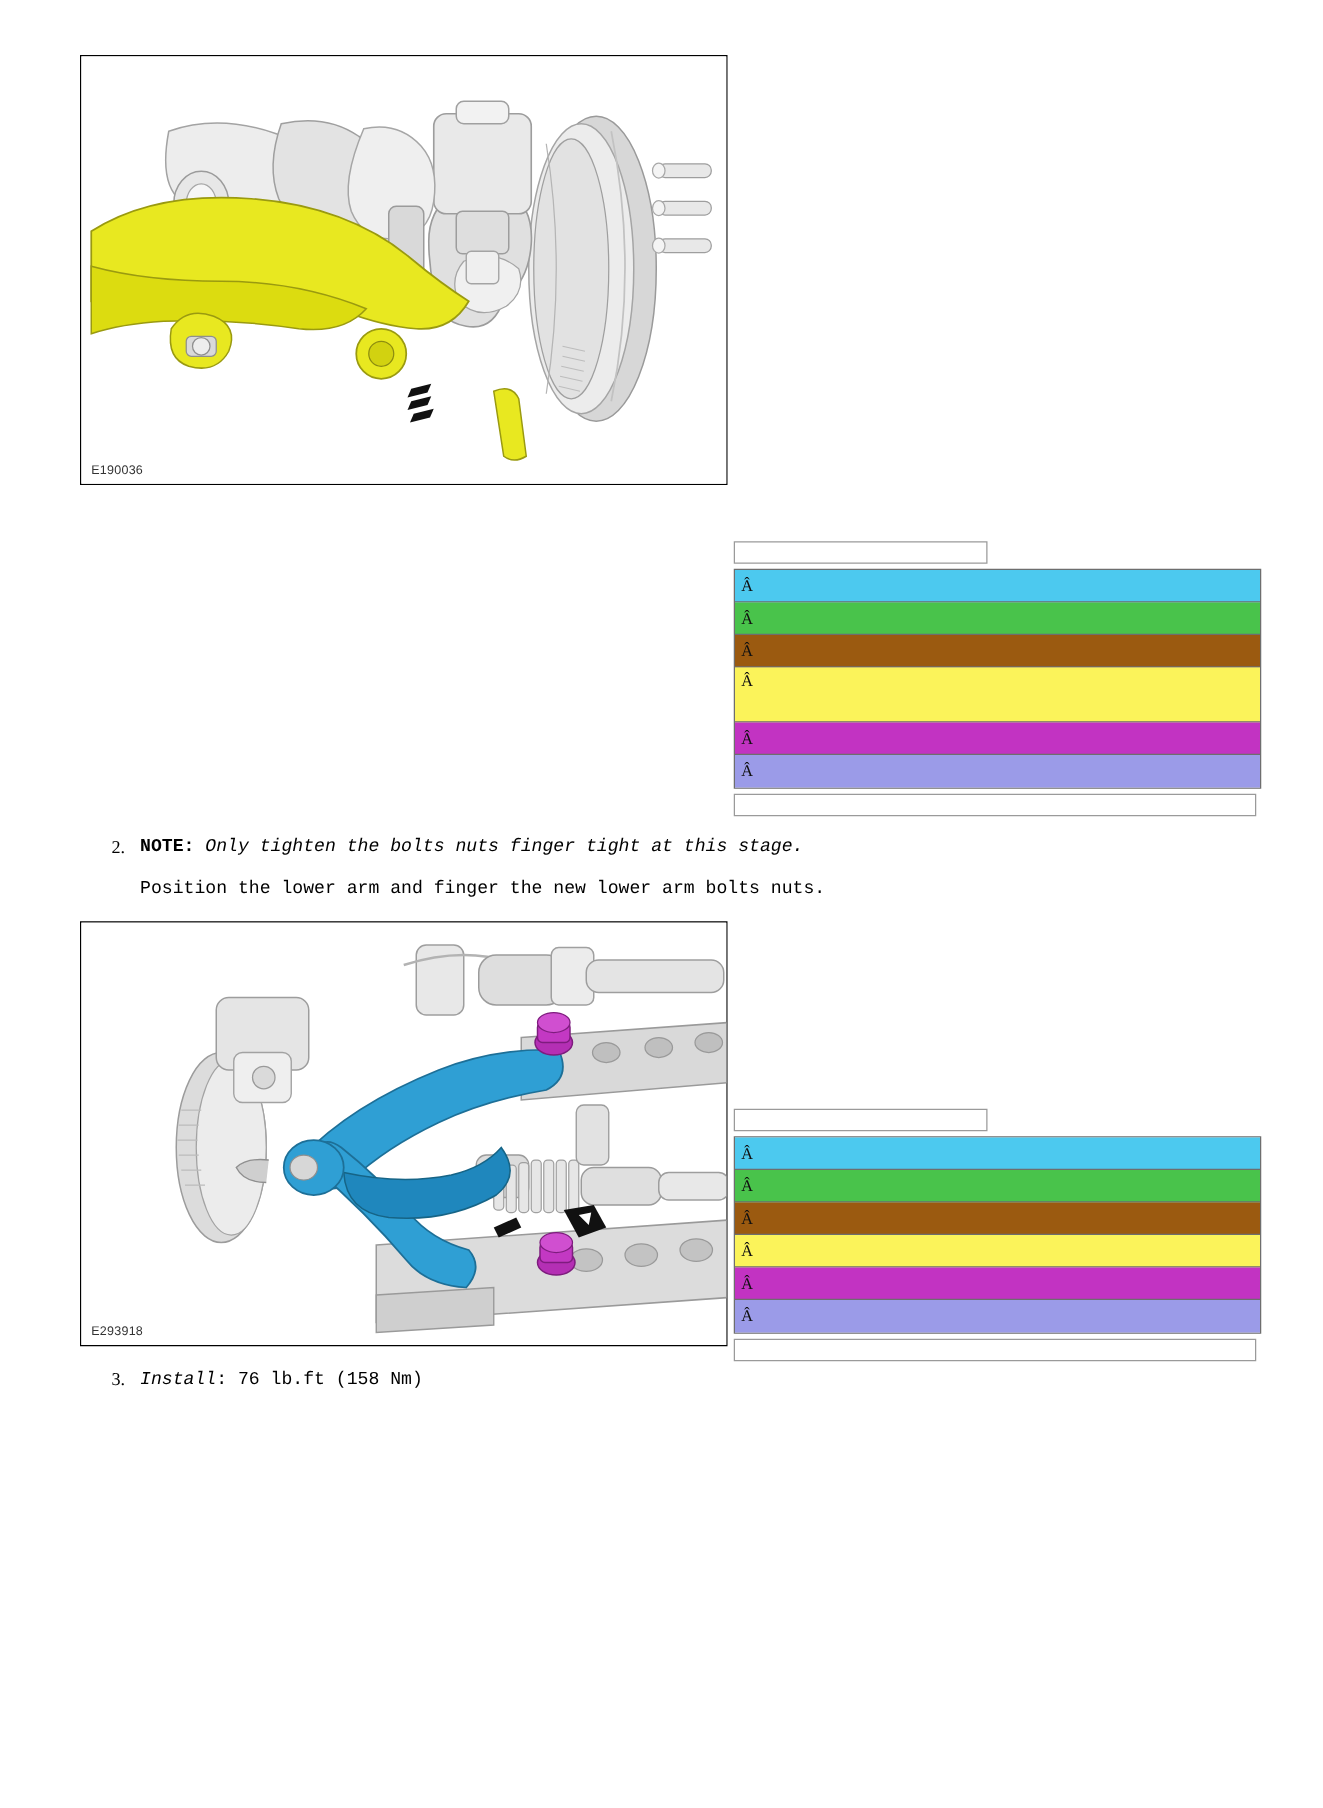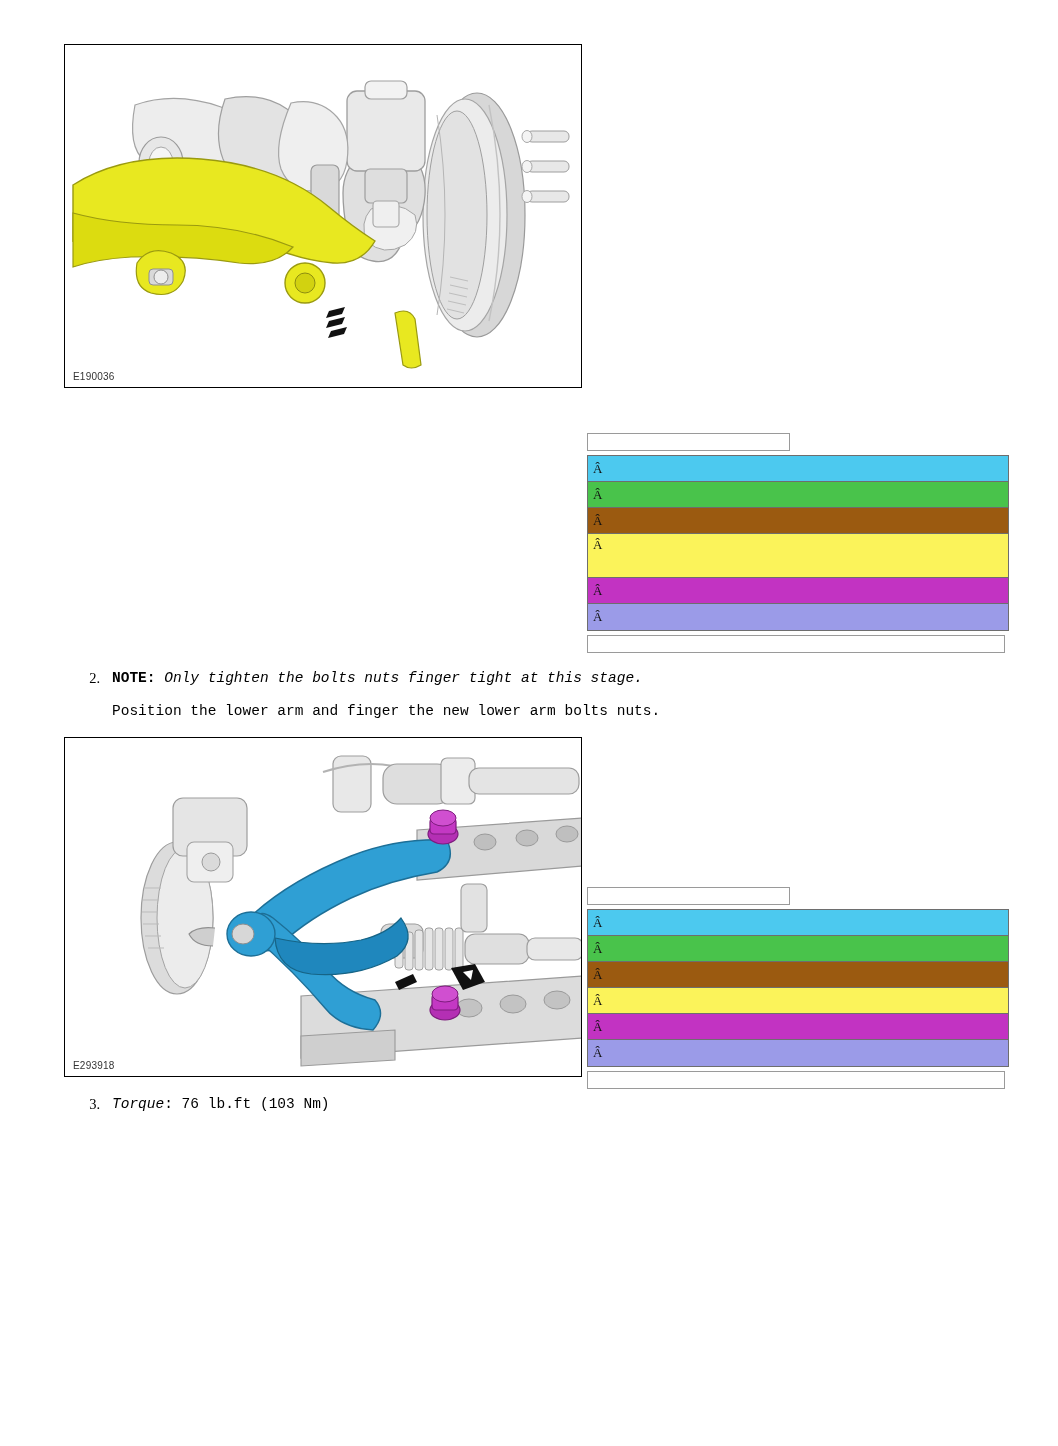--- a/index.html
+++ b/index.html
@@ -301,18 +301,18 @@
       <div class="lrow" style="background:#c233c2;">Â</div>
       <div class="lrow" style="background:#9b9be8;">Â</div>
     </div>
     <div class="legend-bottom-box"></div>
   </div>
 
   <div class="step" style="left:78px; top:1096px; width:600px;">
     <div class="num">3.</div>
     <div class="body">
       <div class="line">
-        <span class="torque-label">Torque</span><span>: 76 lb.ft (103 Nm)</span>
+        <span class="torque-label">Install</span><span>: 76 lb.ft (158 Nm)</span>
       </div>
     </div>
   </div>
 
 </div>
 
 </body></html>

